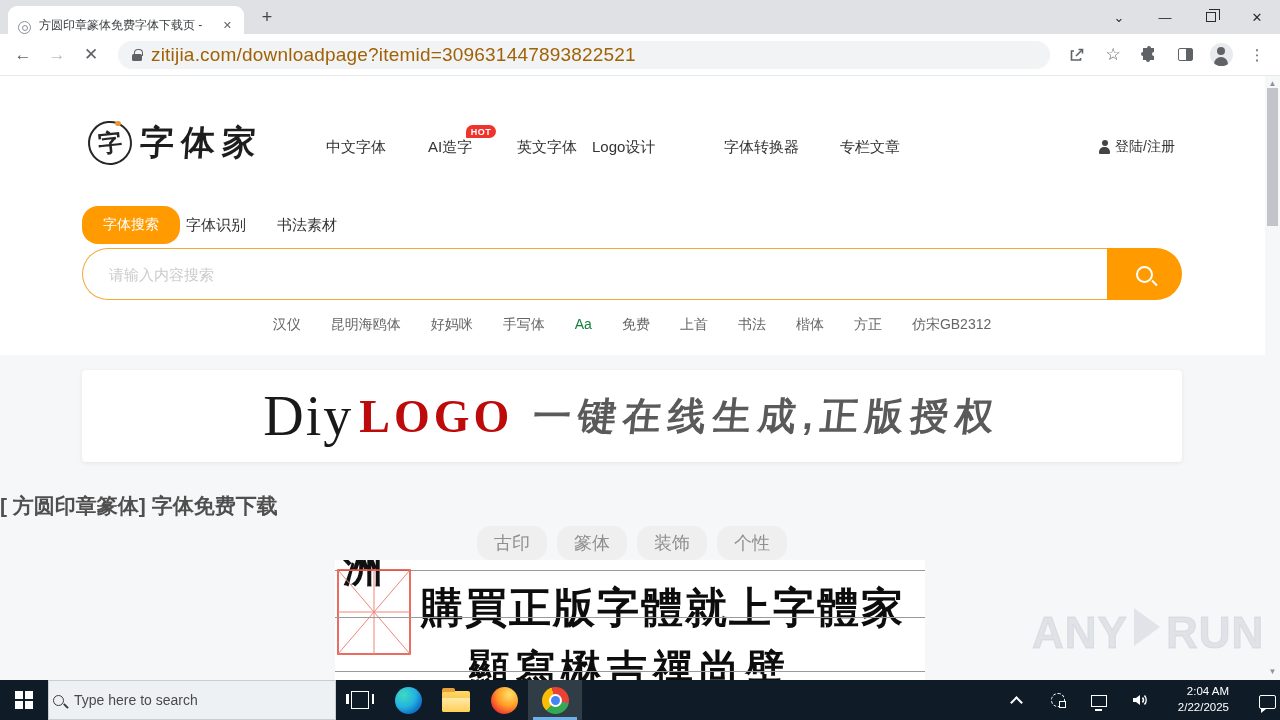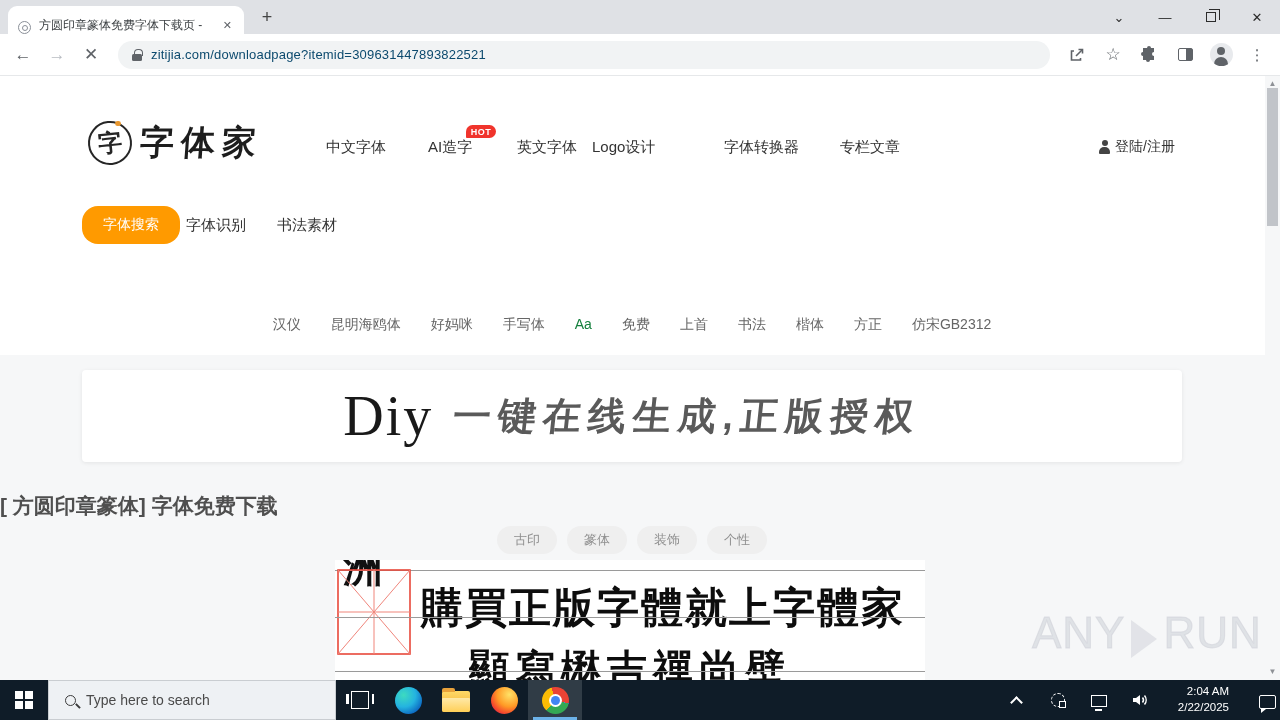--- a/index.html
+++ b/index.html
@@ -19,21 +19,21 @@
   .wbtn{width:46px;height:34px;display:flex;align-items:center;justify-content:center;color:#2b2b2b;font-size:13px}
   .restore-glyph{width:10px;height:10px;border:1.3px solid #2b2b2b;position:relative;background:#dfe1e5}
   .restore-glyph::before{content:"";position:absolute;left:2px;top:-4px;width:10px;height:10px;border:1.3px solid #2b2b2b;border-left:none;border-bottom:none}
 
   .toolbar{position:absolute;top:34px;left:0;width:1280px;height:42px;background:#fff;border-bottom:1px solid #e6e8ea;display:flex;align-items:center;padding:0 8px;gap:4px}
   .navbtn{width:30px;height:30px;display:flex;align-items:center;justify-content:center;font-size:17px;color:#5f6368;border-radius:50%}
   .navbtn.dim{color:#b8bcc2}
   .omnibox{flex:1;height:28px;background:#f1f3f4;border-radius:14px;display:flex;align-items:center;gap:9px;padding:0 14px;margin:0 8px}
   .lock{width:10px;height:7px;background:#5f6368;border-radius:1.5px;position:relative;margin-top:5px;flex:0 0 auto}
   .lock::before{content:"";position:absolute;left:1.5px;top:-5px;width:7px;height:6px;border:1.6px solid #5f6368;border-bottom:none;border-radius:4px 4px 0 0}
-  .url{font-size:13px;color:#0c4a6e;letter-spacing:.2px}
+  .url{font-size:19px;color:#a16207;letter-spacing:.2px}
   .tool-icons{display:flex;align-items:center;gap:6px}
   .tbtn{width:30px;height:30px;display:flex;align-items:center;justify-content:center;color:#5f6368}
   .star{font-size:17px}
   .sidebar-glyph{width:15px;height:13px;border:1.6px solid #5f6368;border-radius:2px;position:relative}
   .sidebar-glyph::after{content:"";position:absolute;right:0;top:0;width:6px;height:100%;background:#5f6368}
   .avatar{width:23px;height:23px;border-radius:50%;background:#e8eaed;position:relative;overflow:hidden}
   .avatar::before{content:"";position:absolute;left:7.5px;top:4px;width:8px;height:8px;border-radius:50%;background:#5f6368}
   .avatar::after{content:"";position:absolute;left:4.5px;top:14px;width:14px;height:10px;border-radius:7px 7px 0 0;background:#5f6368}
   .kebab{font-size:15px;letter-spacing:0}
 
@@ -68,44 +68,44 @@
   .ql-aa{color:#15803d}
 
   .banner{position:absolute;left:82px;top:294px;width:1100px;height:92px;background:#fff;border-radius:4px;box-shadow:0 1px 4px rgba(0,0,0,.08);display:flex;align-items:center;justify-content:center;gap:6px;white-space:nowrap;overflow:hidden}
   .bn-diy{font-family:"Liberation Serif",serif;font-weight:normal;font-size:56px;color:#191919;letter-spacing:2px}
   .bn-logo{font-family:"Liberation Serif",serif;font-weight:bold;font-size:46px;color:#bd0b0b;letter-spacing:4px}
   .bn-zh{font-size:44px;font-weight:bold;color:#4c4c4c;letter-spacing:16px;margin-left:4px}
   .bn-tag{font-size:38px;font-weight:bold;color:#5a5a5a;letter-spacing:7px;transform:skewX(-6deg);margin-left:14px}
 
   .page-title{position:absolute;left:0;top:416px;width:1264px;text-align:left;font-size:21px;font-weight:bold;color:#4f4f4f}
   .tags{position:absolute;left:0;top:450px;width:1264px;display:flex;justify-content:center;gap:10px}
-  .tag{background:#efefef;color:#8f8f8f;font-size:13px;padding:5px 17px;border-radius:14px;cursor:pointer}
+  .tag{background:#efefef;color:#8f8f8f;font-size:18px;padding:5px 17px;border-radius:14px;cursor:pointer}
 
   .preview{position:absolute;left:335px;top:484px;width:590px;height:120px;background:#fff;overflow:hidden;font-family:"Liberation Serif",serif}
   .pv-rule{position:absolute;left:0;width:100%;border-top:1px solid #9a9a9a}
   .pv-grid{position:absolute;left:2px;top:9px}
   .pv-partial{position:absolute;left:8px;top:-20px;font-size:40px;font-weight:bold;color:#111}
   .pv-line1{position:absolute;left:92px;top:-20px;font-size:38px;font-weight:bold;color:#111;letter-spacing:14px;white-space:nowrap}
   .pv-line2{position:absolute;left:0;top:20px;width:100%;text-align:center;padding-left:66px;font-size:42px;font-weight:bold;color:#0d0d0d;letter-spacing:2px;white-space:nowrap}
   .pv-line3{position:absolute;left:0;top:82px;width:100%;text-align:center;font-size:40px;font-weight:bold;color:#0d0d0d;letter-spacing:6px;white-space:nowrap}
 
-  .watermark{position:absolute;left:1032px;top:532px;display:flex;align-items:flex-end;gap:4px;font-size:44px;font-weight:normal;letter-spacing:1px;color:rgba(195,199,208,.45);-webkit-text-stroke:1px rgba(205,208,215,.55);pointer-events:none}
+  .watermark{position:absolute;left:1032px;top:532px;display:flex;align-items:flex-start;gap:4px;font-size:44px;font-weight:bold;letter-spacing:1px;color:rgba(195,199,208,.45);-webkit-text-stroke:1px rgba(205,208,215,.55);pointer-events:none}
   .wm-tri{width:0;height:0;border-left:26px solid rgba(205,208,215,.5);border-top:19px solid transparent;border-bottom:19px solid transparent;margin:0 2px}
 
   .scrollbar{position:absolute;right:0;top:0;width:15px;height:604px;background:#f6f7f8;display:flex;flex-direction:column;align-items:center}
   .sb-arrow{height:14px;font-size:8px;color:#8e9196;display:flex;align-items:center}
   .sb-thumb{position:absolute;top:12px;left:2px;width:11px;height:138px;background:#c1c4c9}
   .sb-arrow.down{position:absolute;bottom:2px}
 
   
   .taskbar{position:absolute;left:0;top:680px;width:1280px;height:40px;background:#0f1c28;display:flex;align-items:stretch;color:#fff}
   .tb-slot{width:48px;display:flex;align-items:center;justify-content:center;cursor:pointer;position:relative}
   .start-grid{display:grid;grid-template-columns:8px 8px;grid-template-rows:8px 8px;gap:1.6px}
   .start-grid i{background:#fff}
-  .tb-search{width:288px;background:#eef1f4;border:1px solid #c9cdd1;display:flex;align-items:center;gap:10px;padding:0 16px;cursor:text}
+  .tb-search{width:288px;background:#eef1f4;border:1px solid #c9cdd1;display:flex;align-items:center;gap:10px;padding:0 4px;cursor:text}
   .tb-mag{width:11px;height:11px;border:1.8px solid #3b3b3b;border-radius:50%;position:relative;flex:0 0 auto}
   .tb-mag::after{content:"";position:absolute;left:9px;top:9px;width:6px;height:1.8px;background:#3b3b3b;transform:rotate(45deg)}
   .tb-search-text{font-size:14px;color:#4a4a4a}
   .taskview{width:18px;height:18px;border:1.6px solid #fff;position:relative}
   .taskview::before{content:"";position:absolute;left:-6px;top:2px;width:2.5px;height:10px;background:#fff}
   .taskview::after{content:"";position:absolute;right:-6px;top:2px;width:2.5px;height:10px;background:#fff}
   .ic{width:27px;height:27px;border-radius:50%}
   .ic-edge{background:radial-gradient(circle at 32% 30%,#3ddbc0,#24b3e0 45%,#0b64c0 80%)}
   .ic-firefox{background:radial-gradient(circle at 68% 28%,#ffe267,#ff9b26 45%,#f5482c 72%,#b5007f 100%)}
   .ic-folder{width:28px;height:21px;border-radius:2px;background:linear-gradient(#ffd967,#f2ac2e);position:relative;margin-top:3px}
@@ -202,37 +202,44 @@
 
     <div class="login">
       <span class="person"></span>
       <span>登陆/注册</span>
     </div>
 
     <div class="stab active" style="left:82px">字体搜索</div>
     <div class="stab" style="left:186px">字体识别</div>
     <div class="stab" style="left:277px">书法素材</div>
 
+    <div class="searchbar">
+      <input class="search-input" type="text" placeholder="请输入内容搜索" style="">
+      <button class="search-btn">
+        <span class="mag"></span>
+      </button>
+    </div>
 
     <div class="quick-links">
       <span>汉仪</span>
       <span>昆明海鸥体</span>
       <span>好妈咪</span>
       <span>手写体</span>
       <span class="ql-aa">Aa</span>
       <span>免费</span>
       <span>上首</span>
       <span>书法</span>
       <span>楷体</span>
       <span>方正</span>
       <span>仿宋GB2312</span>
     </div>
 
     <div class="banner">
       <span class="bn-diy">Diy</span>
+      <span class="bn-logo">LOGO</span>
       <span class="bn-tag">一键在线生成,正版授权</span>
     </div>
 
     <div class="page-title">[ 方圆印章篆体] 字体免费下载</div>
     <div class="tags">
       <span class="tag">古印</span>
       <span class="tag">篆体</span>
       <span class="tag">装饰</span>
       <span class="tag">个性</span>
     </div>

